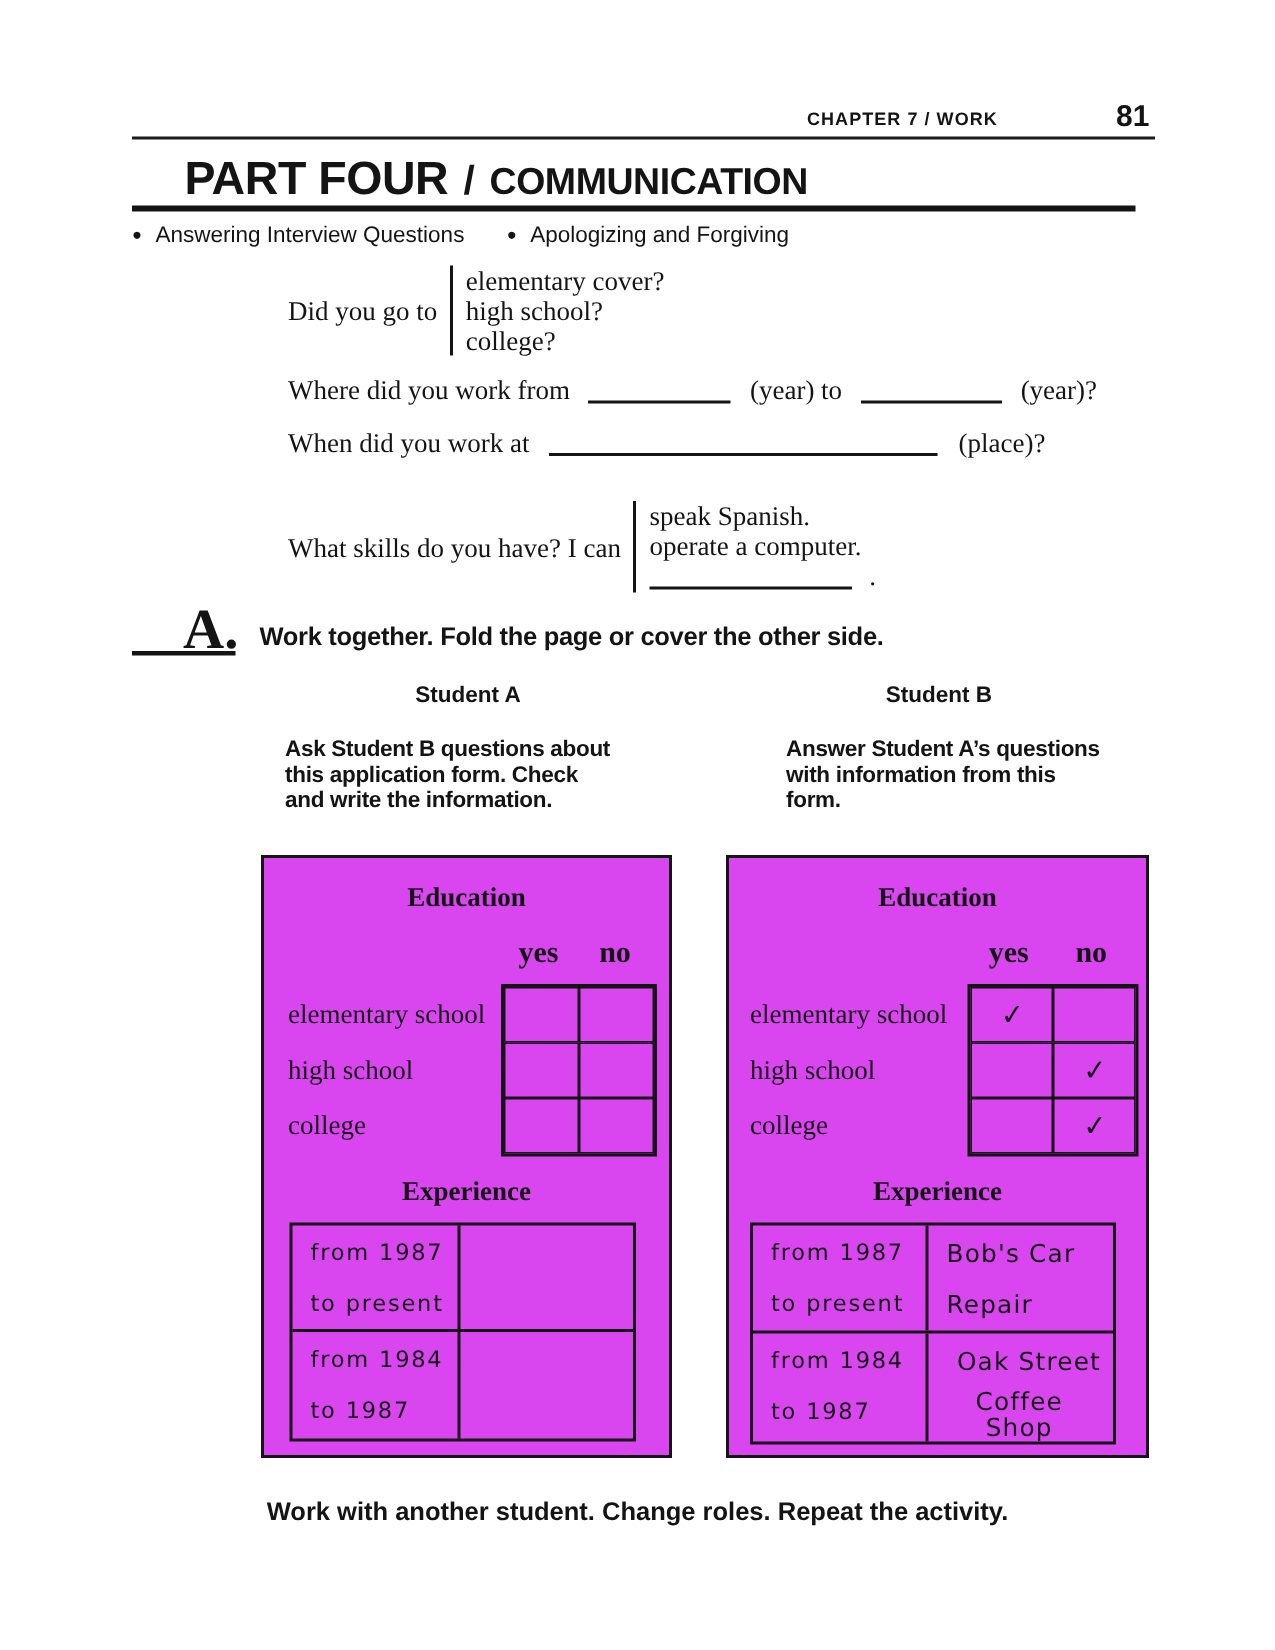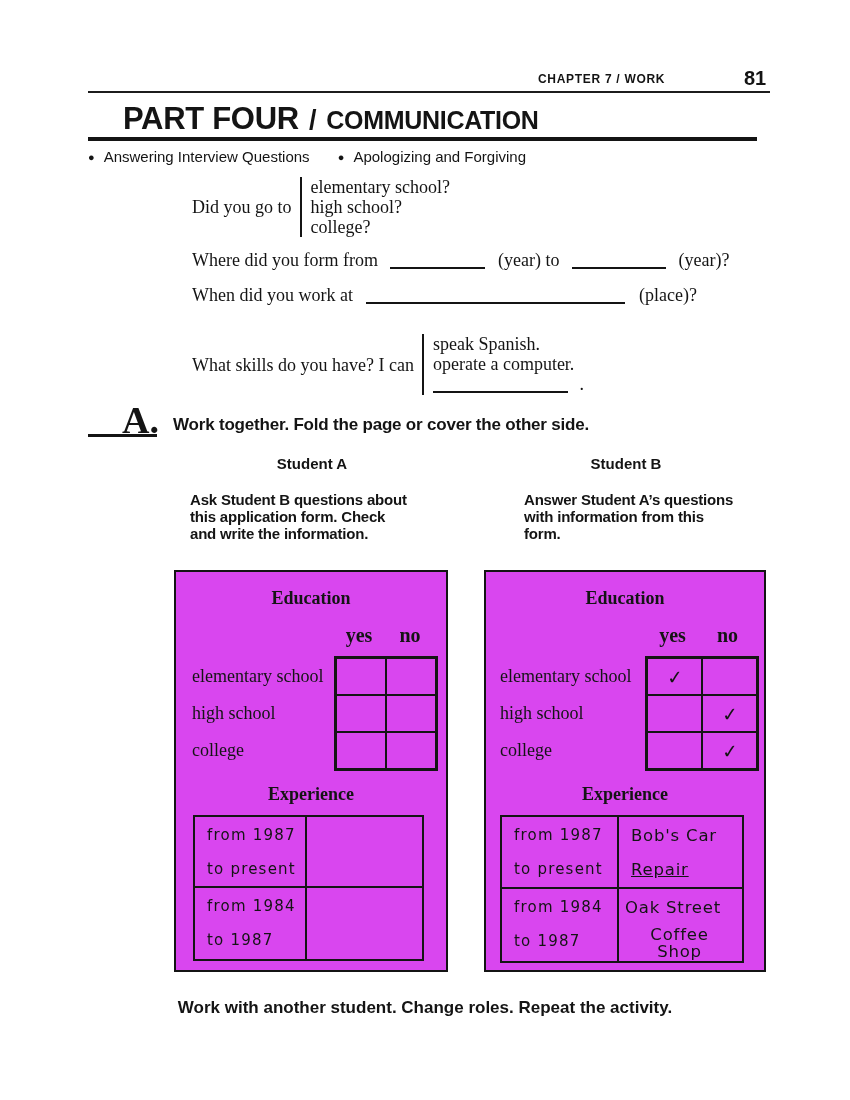--- a/index.html
+++ b/index.html
@@ -81,28 +81,28 @@
   <div class="abs title-rule"></div>
 
   <div class="abs topics sans">
     <span class="blt">●</span><span>Answering Interview Questions</span>
     <span class="blt gap">●</span><span>Apologizing and Forgiving</span>
   </div>
 
   <div class="abs q q1 qrow">
     <span>Did you go to</span>
     <span class="bracket">
-      <div>elementary school?</div>
+      <div>elementary cover?</div>
       <div>high school?</div>
       <div>college?</div>
     </span>
   </div>
 
   <div class="abs q q2">
-    <span>Where did you form from</span>
+    <span>Where did you work from</span>
     <span class="blank" style="width:95px;margin:0 8px;"></span>
     <span>(year) to</span>
     <span class="blank" style="width:94px;margin:0 8px;"></span>
     <span>(year)?</span>
   </div>
 
   <div class="abs q q3">
     <span>When did you work at</span>
     <span class="blank" style="width:259px;margin:0 9px;"></span>
     <span>(place)?</span>
@@ -218,30 +218,30 @@
     </div>
     <div class="abs form-title" style="top:212px;">Experience</div>
     <div class="abs exp-table" style="left:14px;top:243px;width:240px;height:144px;">
       <div class="exp-row" style="grid-template-columns:117px 1fr;">
         <div class="exp-cell left">
           <div class="hand">from 1987</div>
           <div class="hand hl2">to present</div>
         </div>
         <div class="exp-cell">
           <div class="hand big">Bob's Car</div>
-          <div class="hand big hl2" style="text-decoration:underline;">Repair</div>
+          <div class="hand big hl2" style="">Repair</div>
         </div>
       </div>
       <div class="exp-row" style="grid-template-columns:117px 1fr;">
         <div class="exp-cell left">
           <div class="hand">from 1984</div>
           <div class="hand hl2">to 1987</div>
         </div>
         <div class="exp-cell" style="padding-left:6px;">
-          <div class="hand big" style="text-align:left;">Oak Street</div>
+          <div class="hand big" style="text-align:right;">Oak Street</div>
           <div class="hand big" style="margin-top:10px;text-align:center;">Coffee Shop</div>
         </div>
       </div>
     </div>
   </div>
 
   <div class="abs footer sans">Work with another student. Change roles. Repeat the activity.</div>
 
 </div>
 

